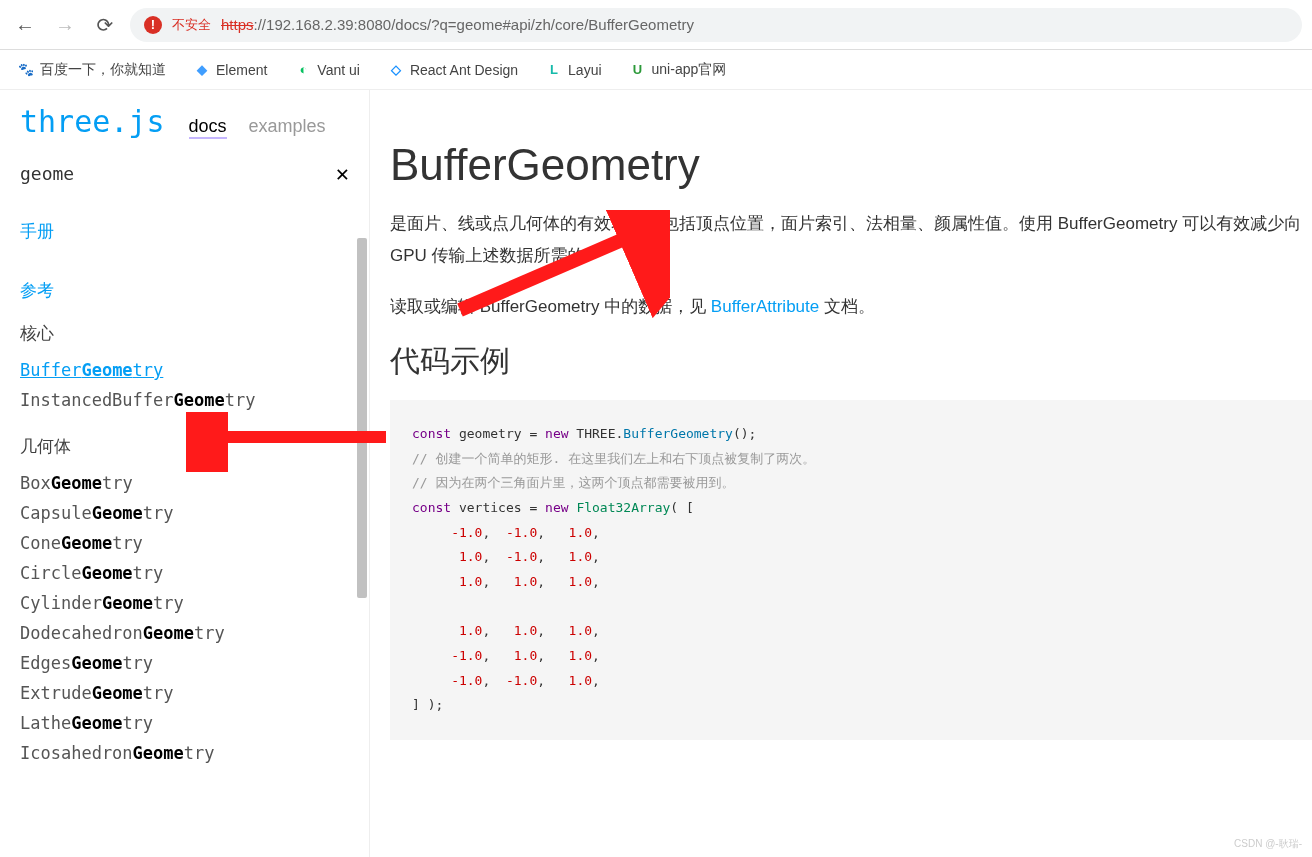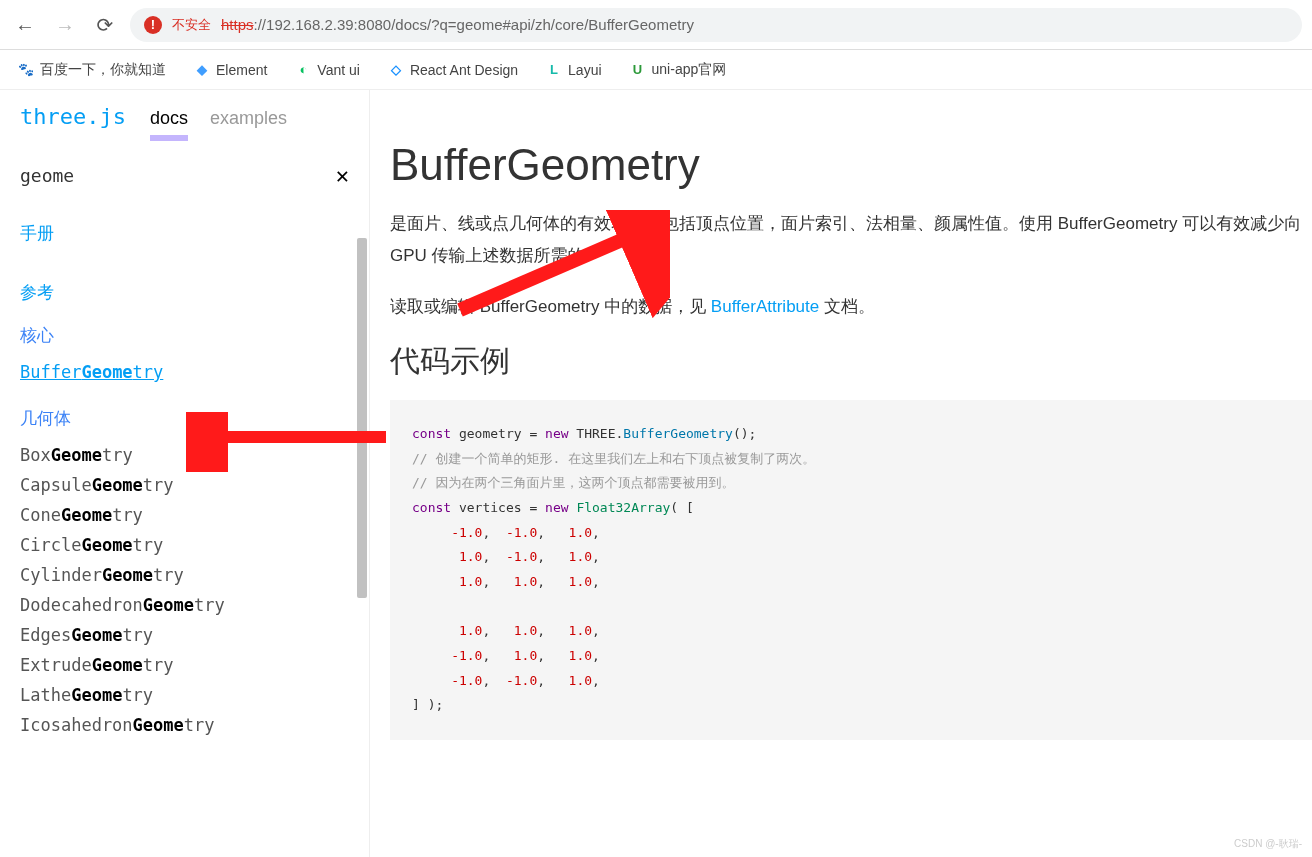--- a/index.html
+++ b/index.html
@@ -14,28 +14,28 @@
   .url-text .path { color:#666; }
   .bookmarks { display:flex; align-items:center; height:40px; padding:0 18px; gap:28px; font-size:14px; color:#444; border-bottom:1px solid #eee; }
   .bm { display:flex; align-items:center; gap:6px; cursor:pointer; }
   .bm-ico { width:16px; height:16px; display:flex; align-items:center; justify-content:center; font-size:13px; }
   .layout { display:flex; height:calc(857px - 90px); }
   .sidebar { width:370px; border-right:1px solid #eee; display:flex; flex-direction:column; position:relative; }
   .scrollbar { position:absolute; right:0; top:148px; width:14px; height:calc(100% - 148px); }
   .scrollbar-thumb { position:absolute; top:0; left:2px; width:10px; height:360px; background:#c1c1c1; border-radius:2px; }
   .sb-top { padding:14px 20px 0 20px; }
   .brand-row { display:flex; align-items:baseline; gap:24px; }
-  .brand { font-family: "Consolas","Menlo",monospace; color:#049ef4; font-size:22px; font-weight:500; }
+  .brand { font-family: "Consolas","Menlo",monospace; color:#049ef4; font-size:30px; font-weight:500; }
   .tabs { display:flex; gap:22px; font-size:18px; color:#999; }
-  .tab.active { color:#000; border-bottom:6px solid #c4b5fd; padding-bottom:6px; }
+  .tab.active { color:#000; border-bottom:2px solid #c4b5fd; padding-bottom:0; }
   .search-row { display:flex; align-items:center; justify-content:space-between; margin-top:22px; font-family:"Consolas","Menlo",monospace; font-size:18px; color:#333; }
   .clear-x { font-size:22px; font-weight:bold; cursor:pointer; color:#000; }
   .nav { padding:20px 20px 0 20px; font-family:"Consolas","Menlo",monospace; overflow-y:hidden; flex:1; }
   .nav h3 { font-size:17px; font-weight:normal; color:#049ef4; margin:14px 0 10px 0; }
-  .nav h4 { font-size:17px; font-weight:normal; color:#3b82f6; margin:20px 0 10px 0; }
+  .nav h4 { font-size:17px; font-weight:normal; color:#404040; margin:20px 0 10px 0; }
   .nav-item { font-size:17px; color:#555; padding:5px 0; cursor:pointer; }
   .nav-item.active { color:#049ef4; text-decoration:underline; }
   .nav-item b { font-weight:bold; color:#000; }
   .nav-item.active b { color:#049ef4; }
   .content { flex:1; padding:50px 0 0 0; overflow:hidden; }
   .content-inner { padding-left:20px; }
   h1.title { font-size:44px; font-weight:400; margin:0 0 18px 0; color:#333; }
   .desc { font-size:17px; color:#333; line-height:1.9; margin-bottom:18px; }
   .desc a { color:#049ef4; text-decoration:none; }
   h2.sect { font-size:30px; font-weight:400; margin:18px 0 18px 0; }
@@ -104,20 +104,21 @@
         <span>geome</span>
         <span class="clear-x">✕</span>
       </div>
     </div>
     <div class="nav">
       <h3>手册</h3>
       <h3 style="margin-top:36px;">参考</h3>
       <h4>核心</h4>
       <div id="core-list">
           <div class="nav-item active">Buffer<b>Geome</b>try</div>
+          <div class="nav-item">InstancedBuffer<b>Geome</b>try</div>
         </div>
       <h4>几何体</h4>
       <div id="geo-list">
           <div class="nav-item">Box<b>Geome</b>try</div>
           <div class="nav-item">Capsule<b>Geome</b>try</div>
           <div class="nav-item">Cone<b>Geome</b>try</div>
           <div class="nav-item">Circle<b>Geome</b>try</div>
           <div class="nav-item">Cylinder<b>Geome</b>try</div>
           <div class="nav-item">Dodecahedron<b>Geome</b>try</div>
           <div class="nav-item">Edges<b>Geome</b>try</div>

